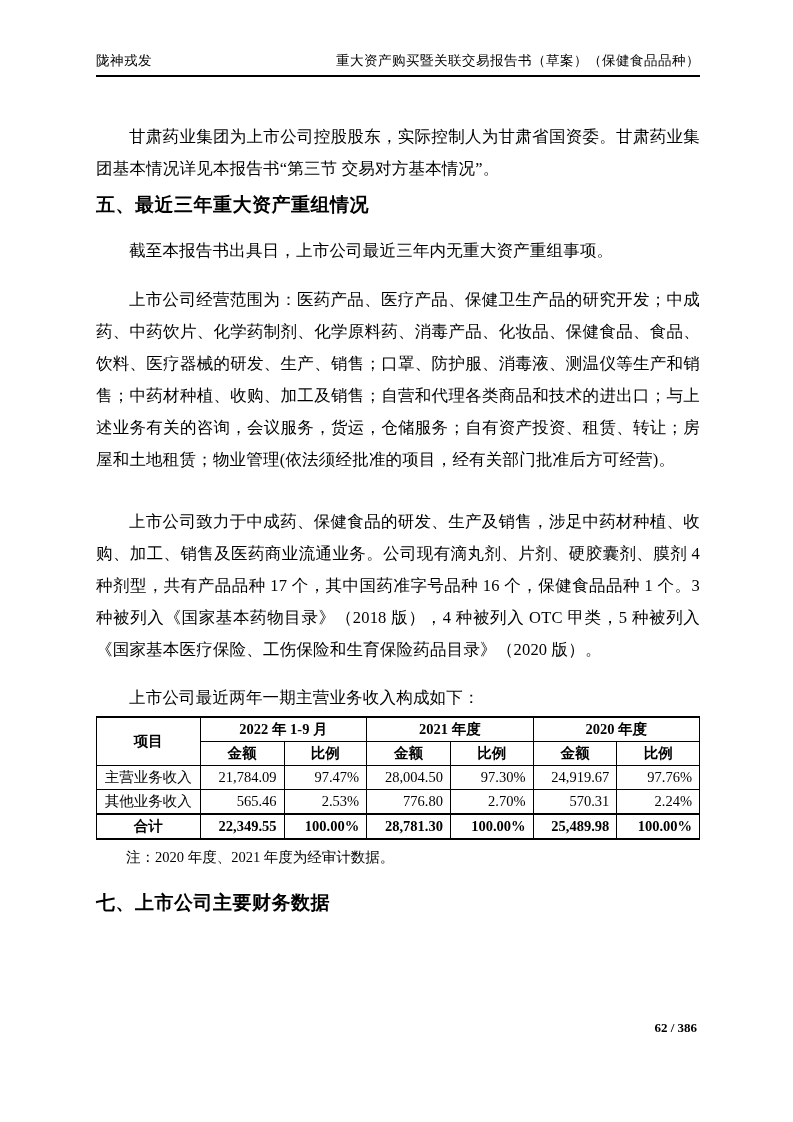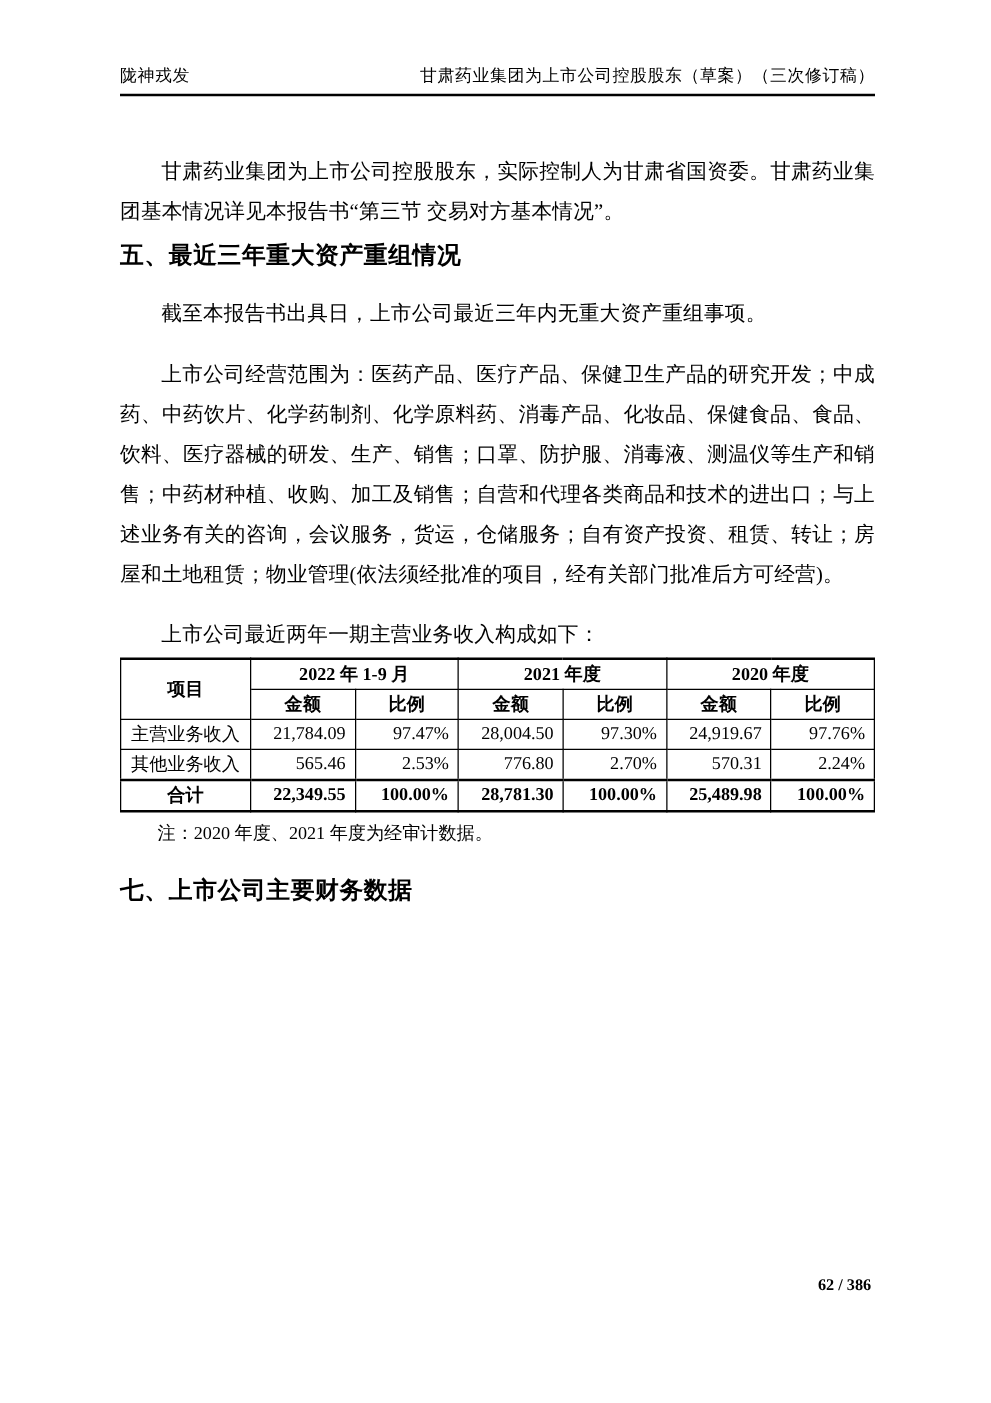--- a/index.html
+++ b/index.html
@@ -93,31 +93,32 @@
     font-weight:bold;
   }
 </style>
 </head>
 <body>
 
 <div class="page">
 
   <div class="header">
     <span>陇神戎发</span>
-    <span>甘肃药业集团为上市公司控股股东（草案）（三次修订稿）</span>
+    <span>重大资产购买暨关联交易报告书（草案）（保健食品品种）</span>
   </div>
 
   <div class="content">
 
     <p class="body">甘肃药业集团为上市公司控股股东，实际控制人为甘肃省国资委。甘肃药业集团基本情况详见本报告书“第三节 交易对方基本情况”。</p>
 
     <div class="sec-heading mt1">五、最近三年重大资产重组情况</div>
     <p class="body single">截至本报告书出具日，上市公司最近三年内无重大资产重组事项。</p>
 
     <p class="body">上市公司经营范围为：医药产品、医疗产品、保健卫生产品的研究开发；中成药、中药饮片、化学药制剂、化学原料药、消毒产品、化妆品、保健食品、食品、饮料、医疗器械的研发、生产、销售；口罩、防护服、消毒液、测温仪等生产和销售；中药材种植、收购、加工及销售；自营和代理各类商品和技术的进出口；与上述业务有关的咨询，会议服务，货运，仓储服务；自有资产投资、租赁、转让；房屋和土地租赁；物业管理(依法须经批准的项目，经有关部门批准后方可经营)。</p>
+    <p class="body para-gap">上市公司致力于中成药、保健食品的研发、生产及销售，涉足中药材种植、收购、加工、销售及医药商业流通业务。公司现有滴丸剂、片剂、硬胶囊剂、膜剂 4 种剂型，共有产品品种 17 个，其中国药准字号品种 16 个，保健食品品种 1 个。3 种被列入《国家基本药物目录》（2018 版），4 种被列入 OTC 甲类，5 种被列入《国家基本医疗保险、工伤保险和生育保险药品目录》（2020 版）。</p>
     <p class="body single">上市公司最近两年一期主营业务收入构成如下：</p>
 
 
     <table class="revenue">
       <colgroup>
         <col style="width:17.2%">
         <col style="width:13.9%">
           <col style="width:13.7%">
         <col style="width:13.9%">
           <col style="width:13.7%">

